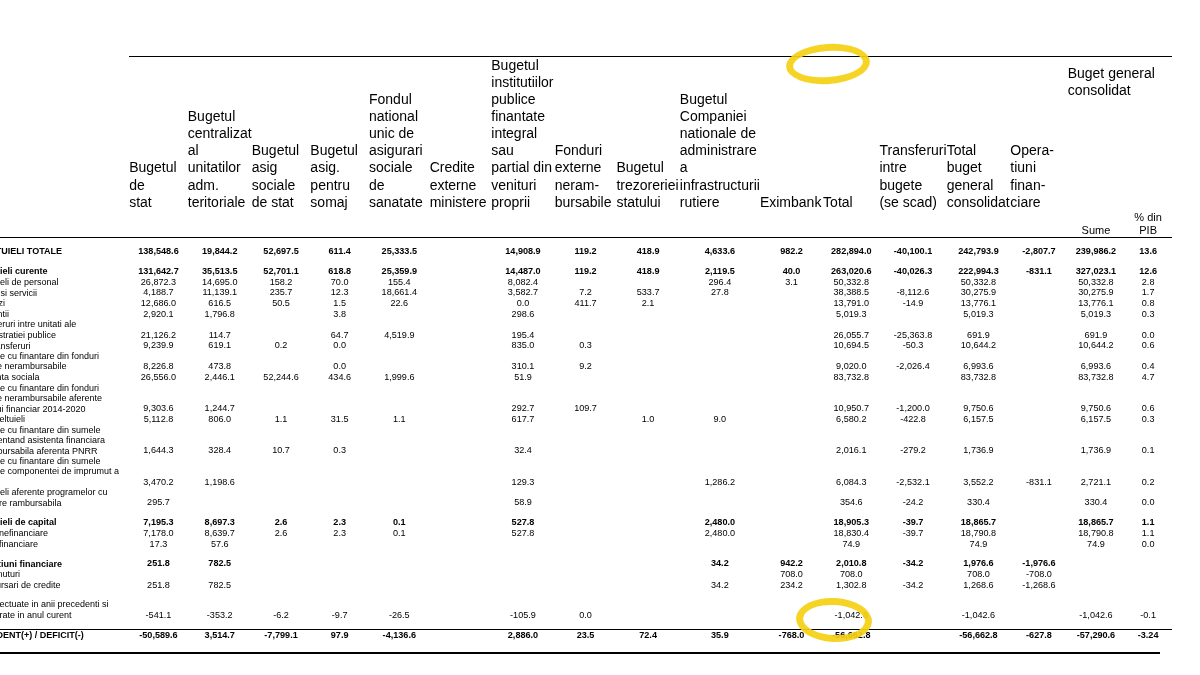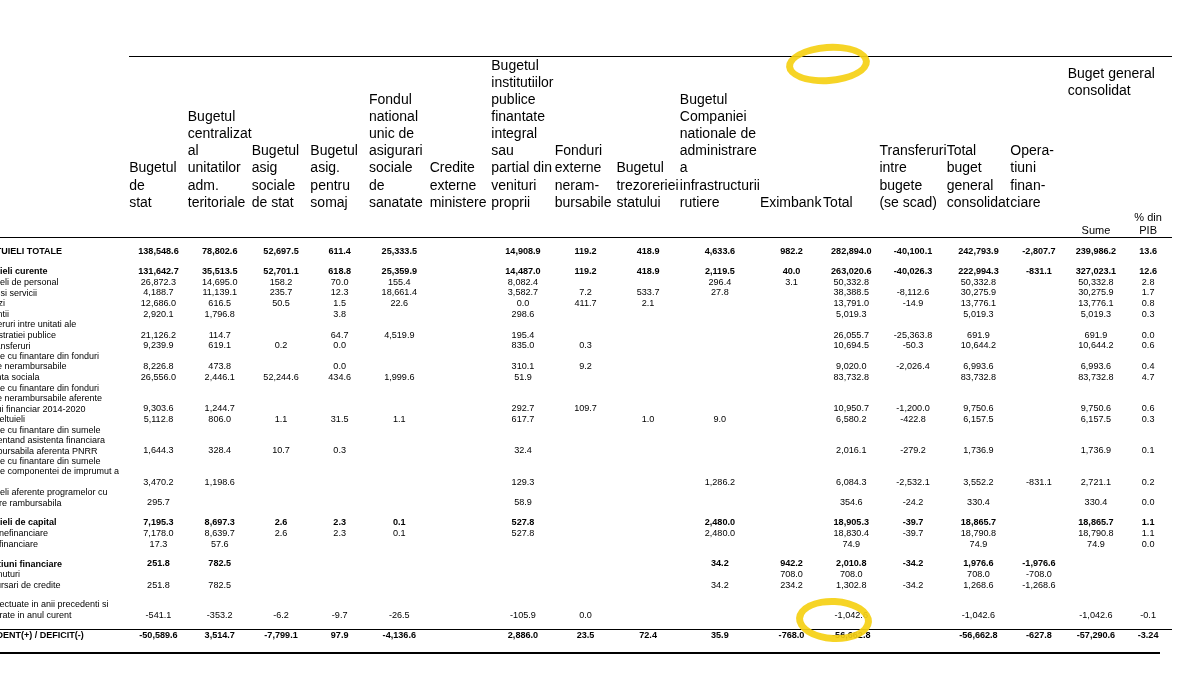--- a/index.html
+++ b/index.html
@@ -164,21 +164,21 @@
         <td>% din PIB</td>
       </tr>
     </thead>
     <tbody id="tbody">
         <tr class="spacer">
           <td colspan="18"></td>
         </tr>
         <tr class="bold">
           <td class="lbl">CHELTUIELI TOTALE</td>
           <td>138,548.6</td>
-          <td>78,802.6</td>
+          <td>19,844.2</td>
           <td>52,697.5</td>
           <td>611.4</td>
           <td>25,333.5</td>
           <td></td>
           <td>14,908.9</td>
           <td>119.2</td>
           <td>418.9</td>
           <td>4,633.6</td>
           <td>982.2</td>
           <td class="b">282,894.0</td>

